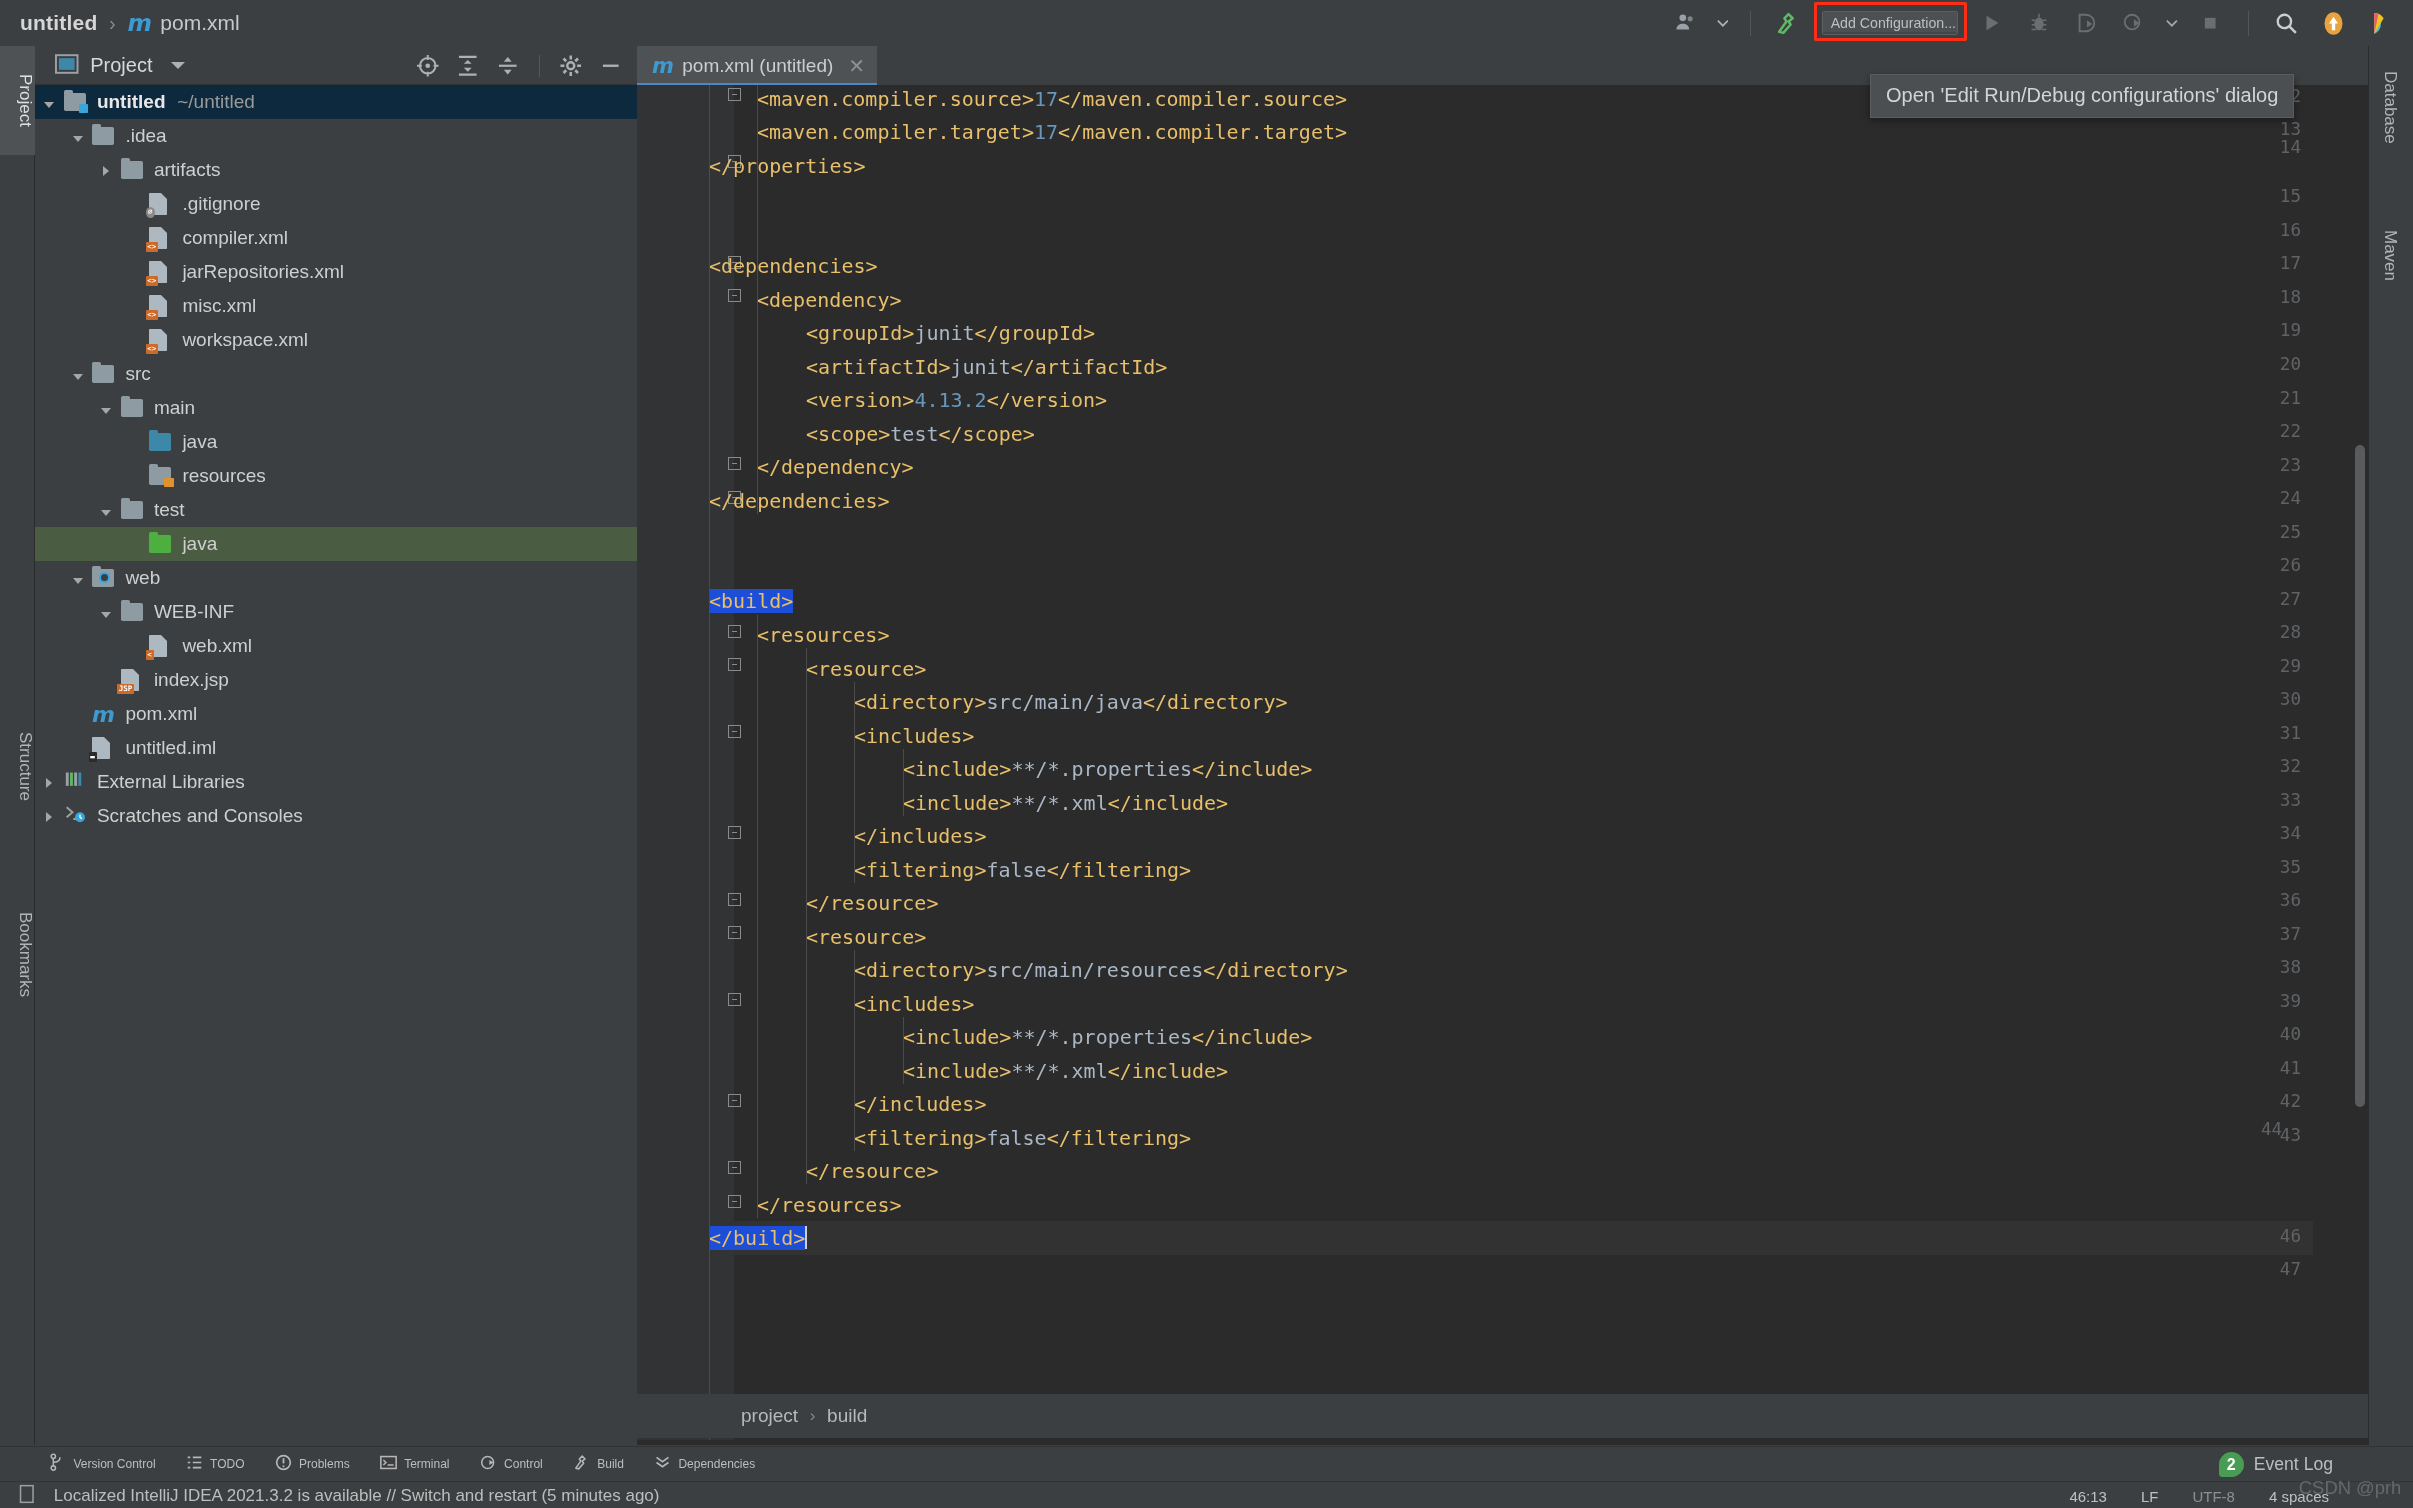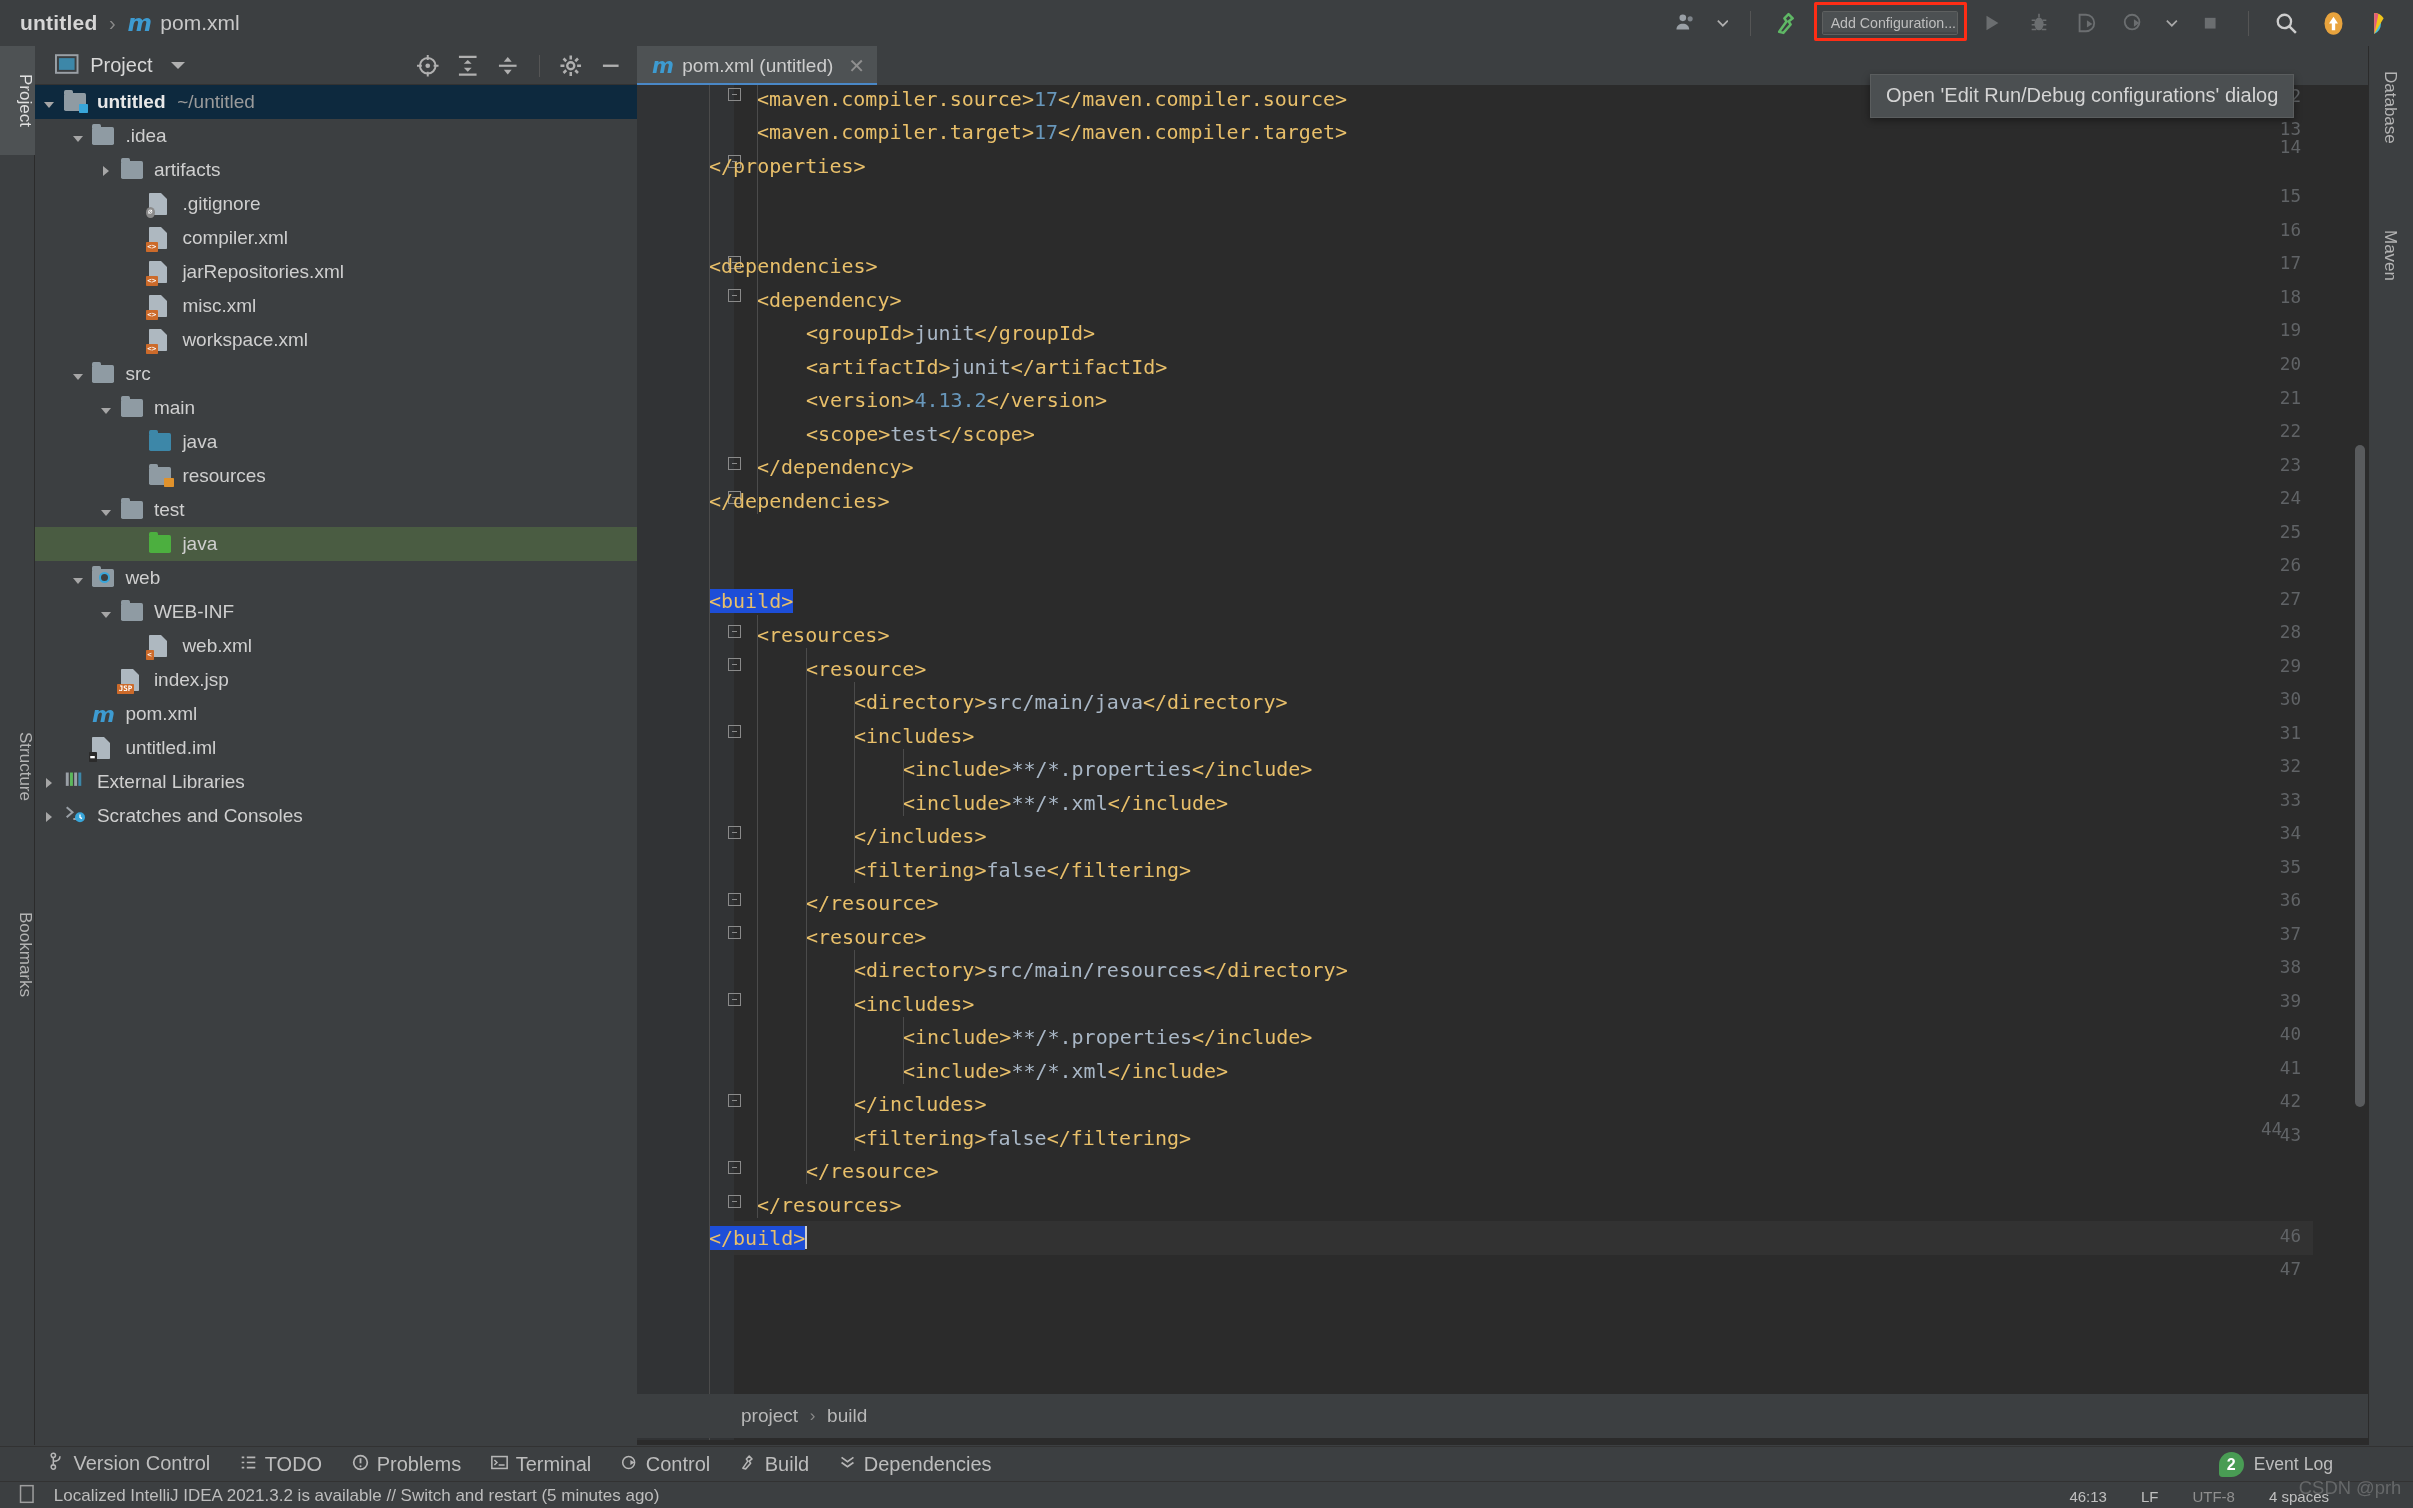--- a/index.html
+++ b/index.html
@@ -239,21 +239,21 @@
   }
 
   
   .bottombar {
     position: absolute; left: 0; top: 1446px; width: 2413px; height: 35px;
     background: #3c3f41; border-top: 0.8px solid #323232;
     display: flex; align-items: center; padding-left: 49px; gap: 0;
   }
   .bb-item {
     display: flex; align-items: center; gap: 7.5px;
-    color: #bdbdbd; font-size: 20px; margin-right: 30px;
+    color: #bdbdbd; font-size: 12px; margin-right: 30px;
   }
   .bb-right {
     position: absolute; right: 0; top: 0; height: 35px;
     display: flex; align-items: center; padding-right: 80px; gap: 10px;
   }
   .evt-badge {
     width: 25px; height: 25px; background: #499c54; color: #fff;
     border-radius: 50% 50% 50% 3.4px; font-size: 16px;
     display:flex; align-items:center; justify-content:center; font-weight: bold;
   }

